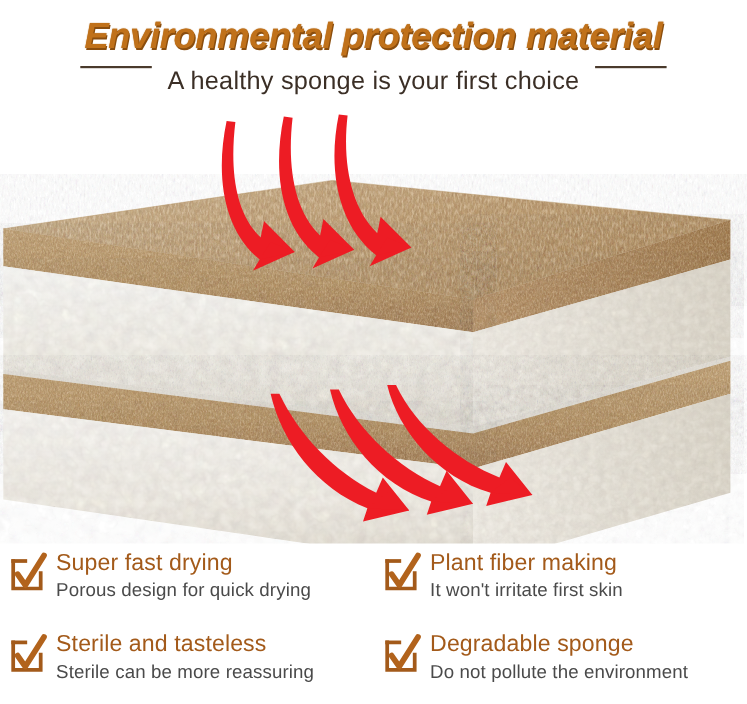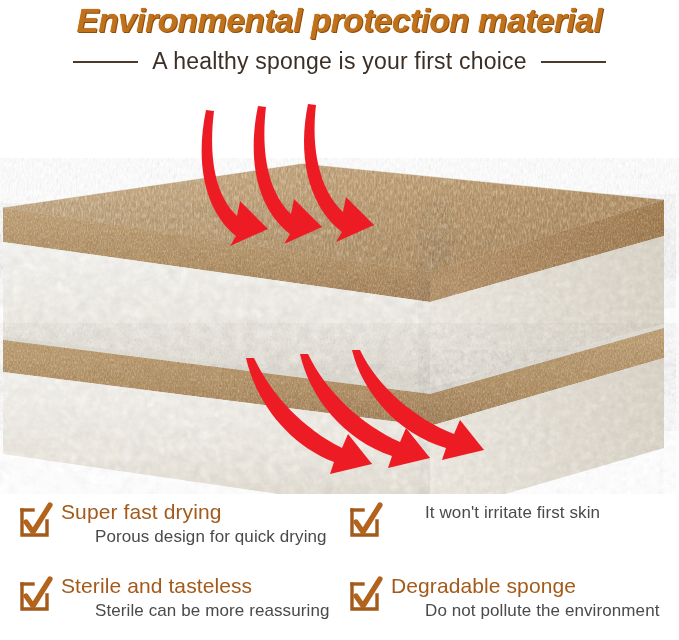--- a/index.html
+++ b/index.html
@@ -6,35 +6,35 @@
   body{
     width:679px;height:640px;
     background:#ffffff;
     font-family:"Liberation Sans", sans-serif;
     overflow:hidden;
     position:relative;
   }
   #page{position:relative;width:679px;height:640px;overflow:hidden;background:#fff;}
 
   
-  .header{position:absolute;left:0;top:4px;width:679px;height:92px;}
+  .header{position:absolute;left:0;top:16px;width:679px;height:92px;}
   .title{
     position:absolute;left:0;top:-2px;width:679px;
     text-align:center;
     font-size:33px;
     font-weight:bold;
     font-style:italic;
     letter-spacing:-0.3px;
     color:#C0711A;
     text-shadow:1px 1px 0 #8a4d0d, 0 0 1px #a8600f;
     white-space:nowrap;
   }
   .subtitle-row{
     position:absolute;left:0;top:44px;width:679px;
-    display:flex;align-items:center;justify-content:center;gap:14px;
+    display:flex;justify-content:center;gap:14px;
   }
   .sub-rule{width:65px;height:2px;background:#4a3a2c;}
   .subtitle{
     font-size:23px;
     color:#3b2f26;
     white-space:nowrap;
     letter-spacing:0.2px;
   }
 
   
@@ -47,21 +47,21 @@
     position:absolute;left:0;top:498px;width:679px;height:142px;
   }
   .feature{
     position:absolute;
     display:flex;
     align-items:flex-start;
     gap:11px;
   }
   .f-r0{top:2px;}
   .f-r1{top:76px;}
-  .f-c0{left:20px;width:330px;}
+  .f-c0{left:10px;width:330px;}
   .f-c1{left:350px;width:330px;}
 
   .check-box{
     position:relative;
     width:30px;height:30px;
     flex:0 0 30px;
     margin-top:7px;
   }
   .check-box svg{display:block;overflow:visible;}
 
@@ -73,21 +73,20 @@
     white-space:nowrap;
     letter-spacing:0.1px;
   }
   .f-sub{
     font-size:17px;
     color:#4a4a4a;
     line-height:1.2;
     margin-top:3px;
     white-space:nowrap;
     letter-spacing:0.1px;
-    margin-left:34px;
   }
 </style>
 </head>
 <body>
 
 <div id="page">
 
   <div class="header">
     <div class="title">Environmental protection material</div>
     <div class="subtitle-row">
@@ -268,20 +267,21 @@
 
     <div class="feature f-r0 f-c1">
       <span class="check-box">
         <svg width="30" height="30" viewBox="0 0 30 30">
           <path d="M2,3 L2,28 L27,28 L27,14" fill="none" stroke="#A35A1A" stroke-width="3.4" stroke-linecap="square"></path>
           <path d="M2,3 L13,3" fill="none" stroke="#A35A1A" stroke-width="3.4" stroke-linecap="square"></path>
           <path d="M6,15 L13,25 L30,-2" fill="none" stroke="#B2631C" stroke-width="5.2" stroke-linecap="round" stroke-linejoin="round"></path>
         </svg>
       </span>
       <span class="f-text">
+        <span class="f-title">Plant fiber making</span>
         <span class="f-sub">It won't irritate first skin</span>
       </span>
     </div>
 
     <div class="feature f-r1 f-c1">
       <span class="check-box">
         <svg width="30" height="30" viewBox="0 0 30 30">
           <path d="M2,3 L2,28 L27,28 L27,14" fill="none" stroke="#A35A1A" stroke-width="3.4" stroke-linecap="square"></path>
           <path d="M2,3 L13,3" fill="none" stroke="#A35A1A" stroke-width="3.4" stroke-linecap="square"></path>
           <path d="M6,15 L13,25 L30,-2" fill="none" stroke="#B2631C" stroke-width="5.2" stroke-linecap="round" stroke-linejoin="round"></path>

